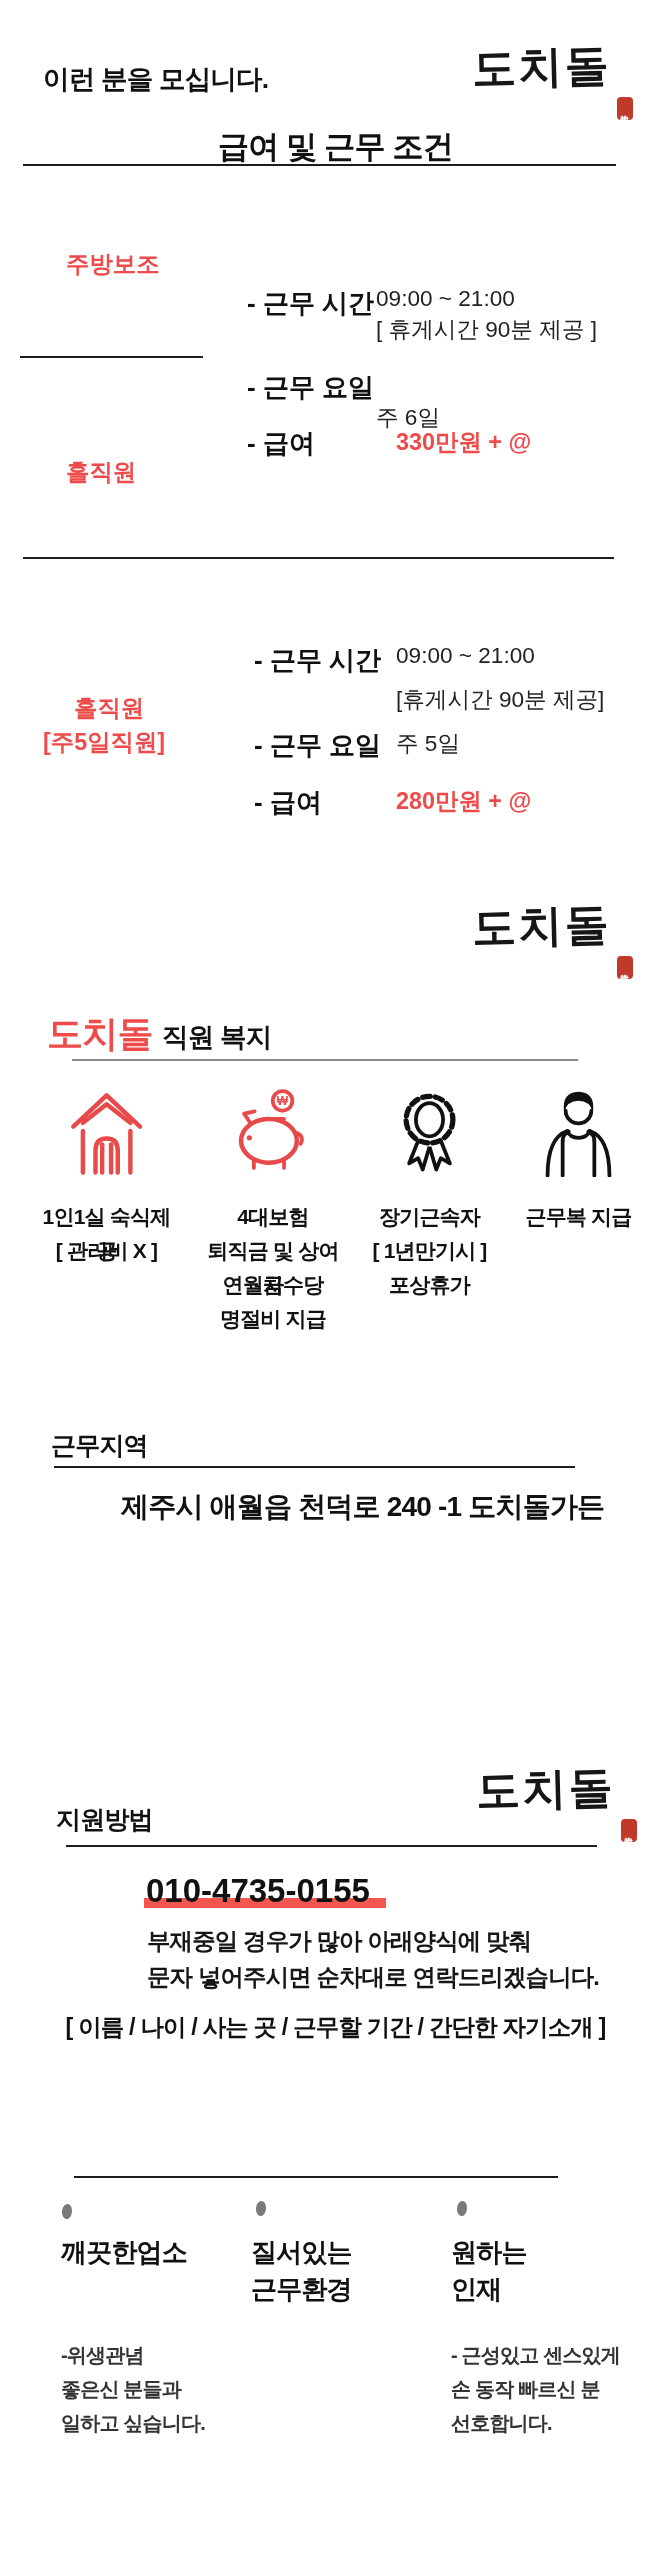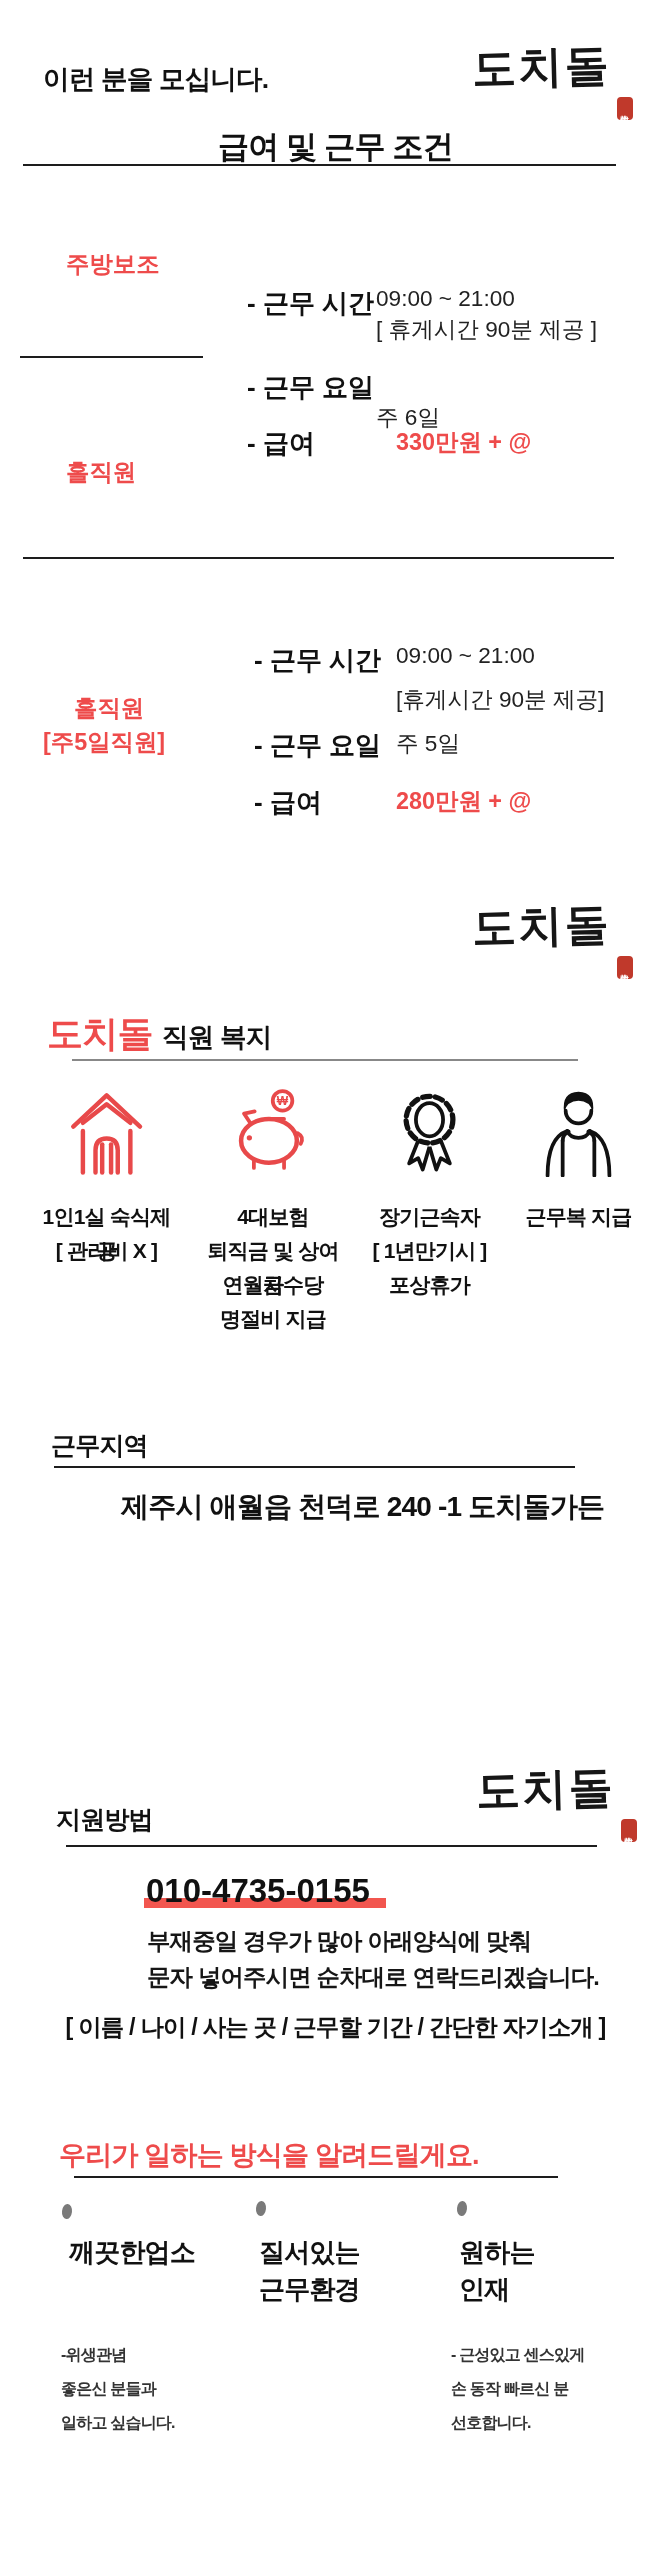--- a/index.html
+++ b/index.html
@@ -33,22 +33,22 @@
   .benefit-icon{height:92px;display:flex;align-items:flex-end;justify-content:center;margin-bottom:23.4px;}
   .benefit-line{font-size:21px;font-weight:800;height:34px;line-height:34px;color:#111;letter-spacing:-0.8px;}
   .loc-title,.apply-title{font-size:25px;font-weight:900;letter-spacing:-0.8px;}
   .address{font-size:28px;font-weight:900;letter-spacing:-0.8px;}
   .phone{font-size:33px;font-weight:700;letter-spacing:0px;z-index:2;}
   .phone-bar{background:var(--highlight);height:10px;z-index:1;}
   .apply-line{font-size:23.4px;font-weight:600;color:#161616;letter-spacing:-0.8px;}
   .apply-format{font-size:23.4px;font-weight:900;text-align:center;letter-spacing:-0.8px;}
   .culture-title{font-size:27px;font-weight:900;color:var(--accent);letter-spacing:-0.8px;}
   .dot{width:10px;height:15px;border-radius:50%;background:#7a7a7a;transform:rotate(6deg);}
-  .col-title div{font-size:26px;font-weight:900;line-height:37px;color:#111;letter-spacing:-0.8px;margin-left:8px;}
-  .col-body div{font-size:16px;font-weight:600;color:#333;height:34px;line-height:34px;letter-spacing:-0.8px;}
+  .col-title div{font-size:26px;font-weight:900;line-height:37px;color:#111;letter-spacing:-0.8px;}
+  .col-body div{font-size:20px;font-weight:600;color:#333;height:34px;line-height:34px;letter-spacing:-0.8px;}
 </style>
 </head>
 <body>
 
 <div id="page">
 
   <div class="abs headline" style="left:43px;top:61px;">이런 분을 모십니다.</div>
 
   <div class="abs brand" style="left:472px;top:45px;">
     <span class="brand-name">도치돌</span>
@@ -180,21 +180,20 @@
   <div class="abs rule" style="left:66px;top:1845px;width:531px;"></div>
 
   <div class="abs phone-bar" style="left:144px;top:1898px;width:242px;"></div>
   <div class="abs phone" style="left:146px;top:1872px;">010-4735-0155</div>
 
   <div class="abs apply-line" style="left:147px;top:1925px;">부재중일 경우가 많아 아래양식에 맞춰</div>
   <div class="abs apply-line" style="left:147px;top:1961px;">문자 넣어주시면 순차대로 연락드리겠습니다.</div>
 
   <div class="abs apply-format" style="left:35px;top:2011px;width:601px;">[ 이름 / 나이 / 사는 곳 / 근무할 기간 / 간단한 자기소개 ]</div>
 
-  <div class="abs culture-title" style="left:59px;top:2137px;">우리가 일하는 방식을 알려드릴게요.</div>
   <div class="abs rule" style="left:74px;top:2176px;width:484px;height:2.3px;"></div>
 
   <div class="abs dot" style="left:62px;top:2204px;"></div>
   <div class="abs dot" style="left:256px;top:2201px;"></div>
   <div class="abs dot" style="left:457px;top:2201px;"></div>
 
   <div class="abs col-title" style="left:61px;top:2234px;">
     <div>깨끗한업소</div>
   </div>
   <div class="abs col-title" style="left:251px;top:2234px;">

